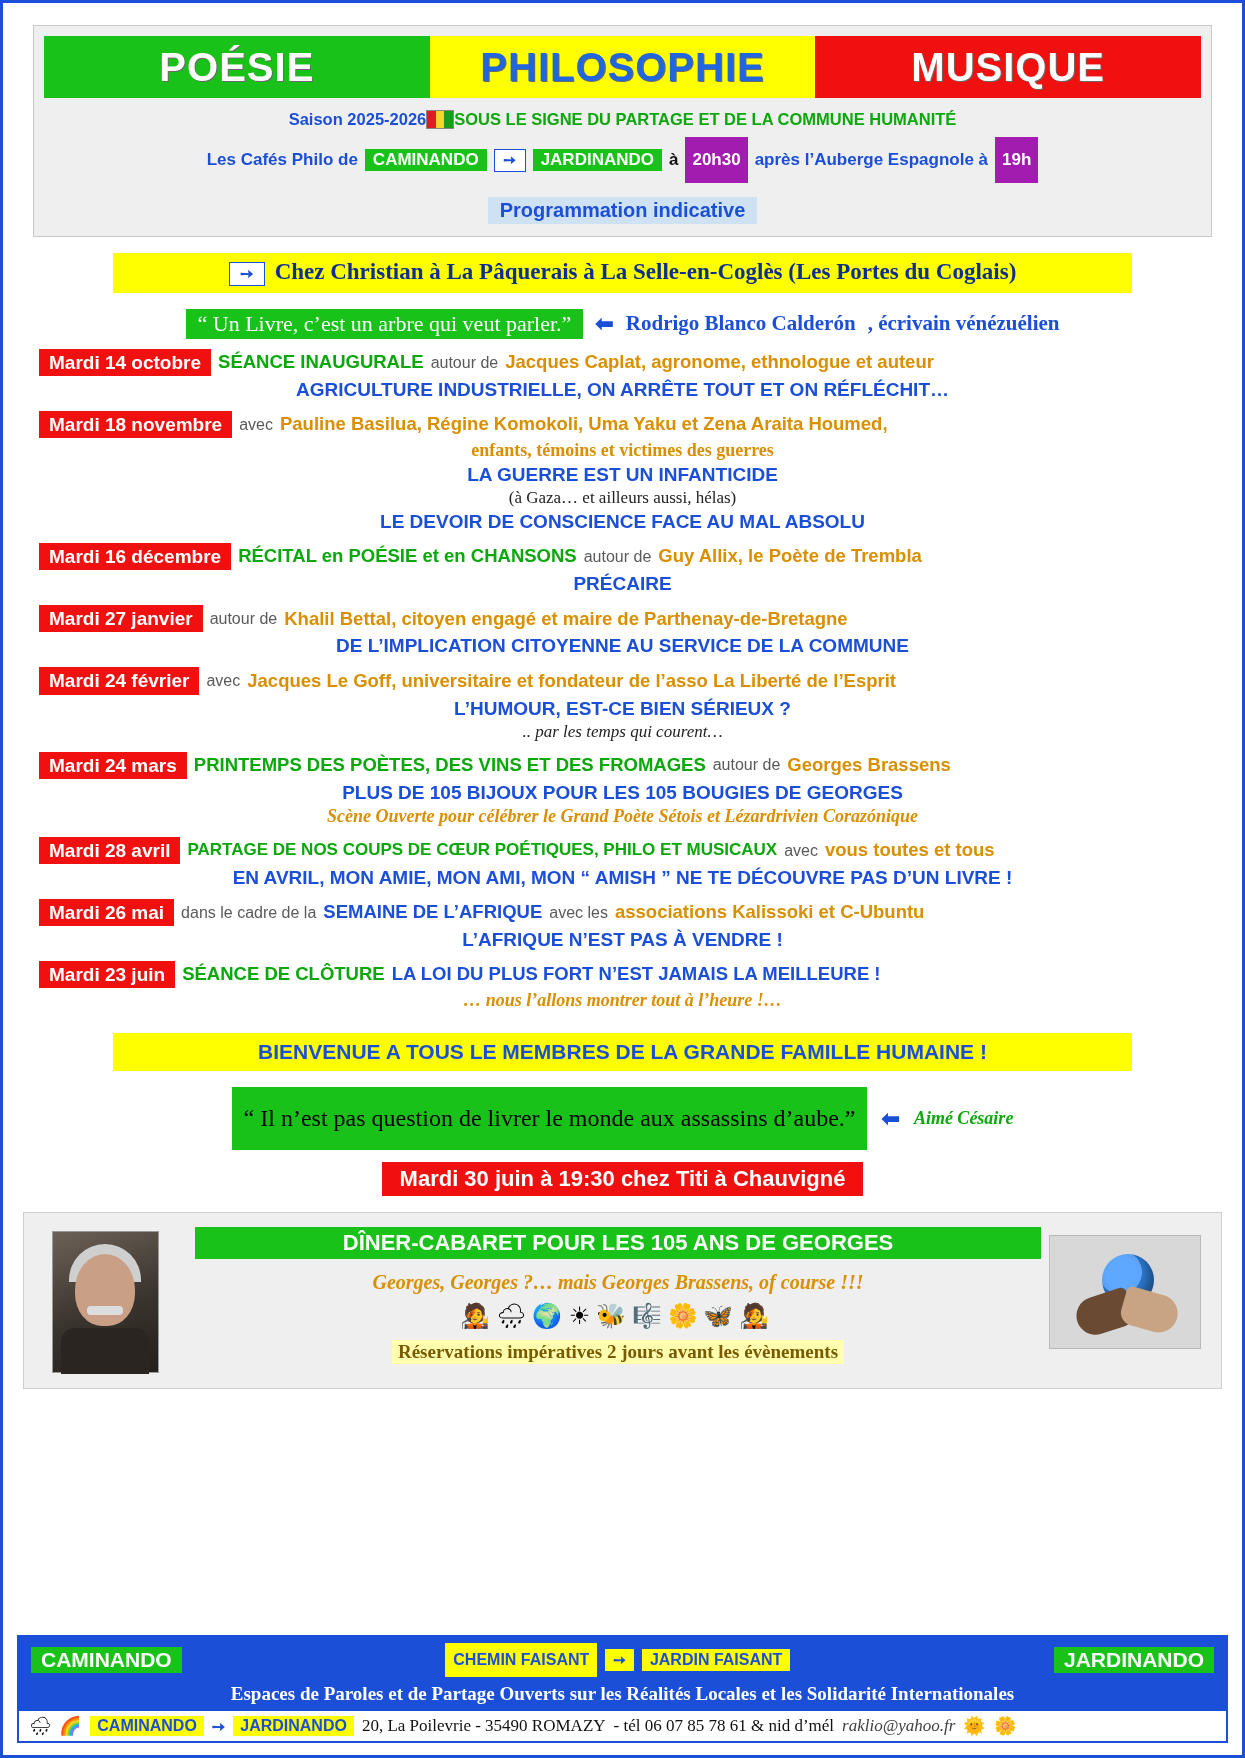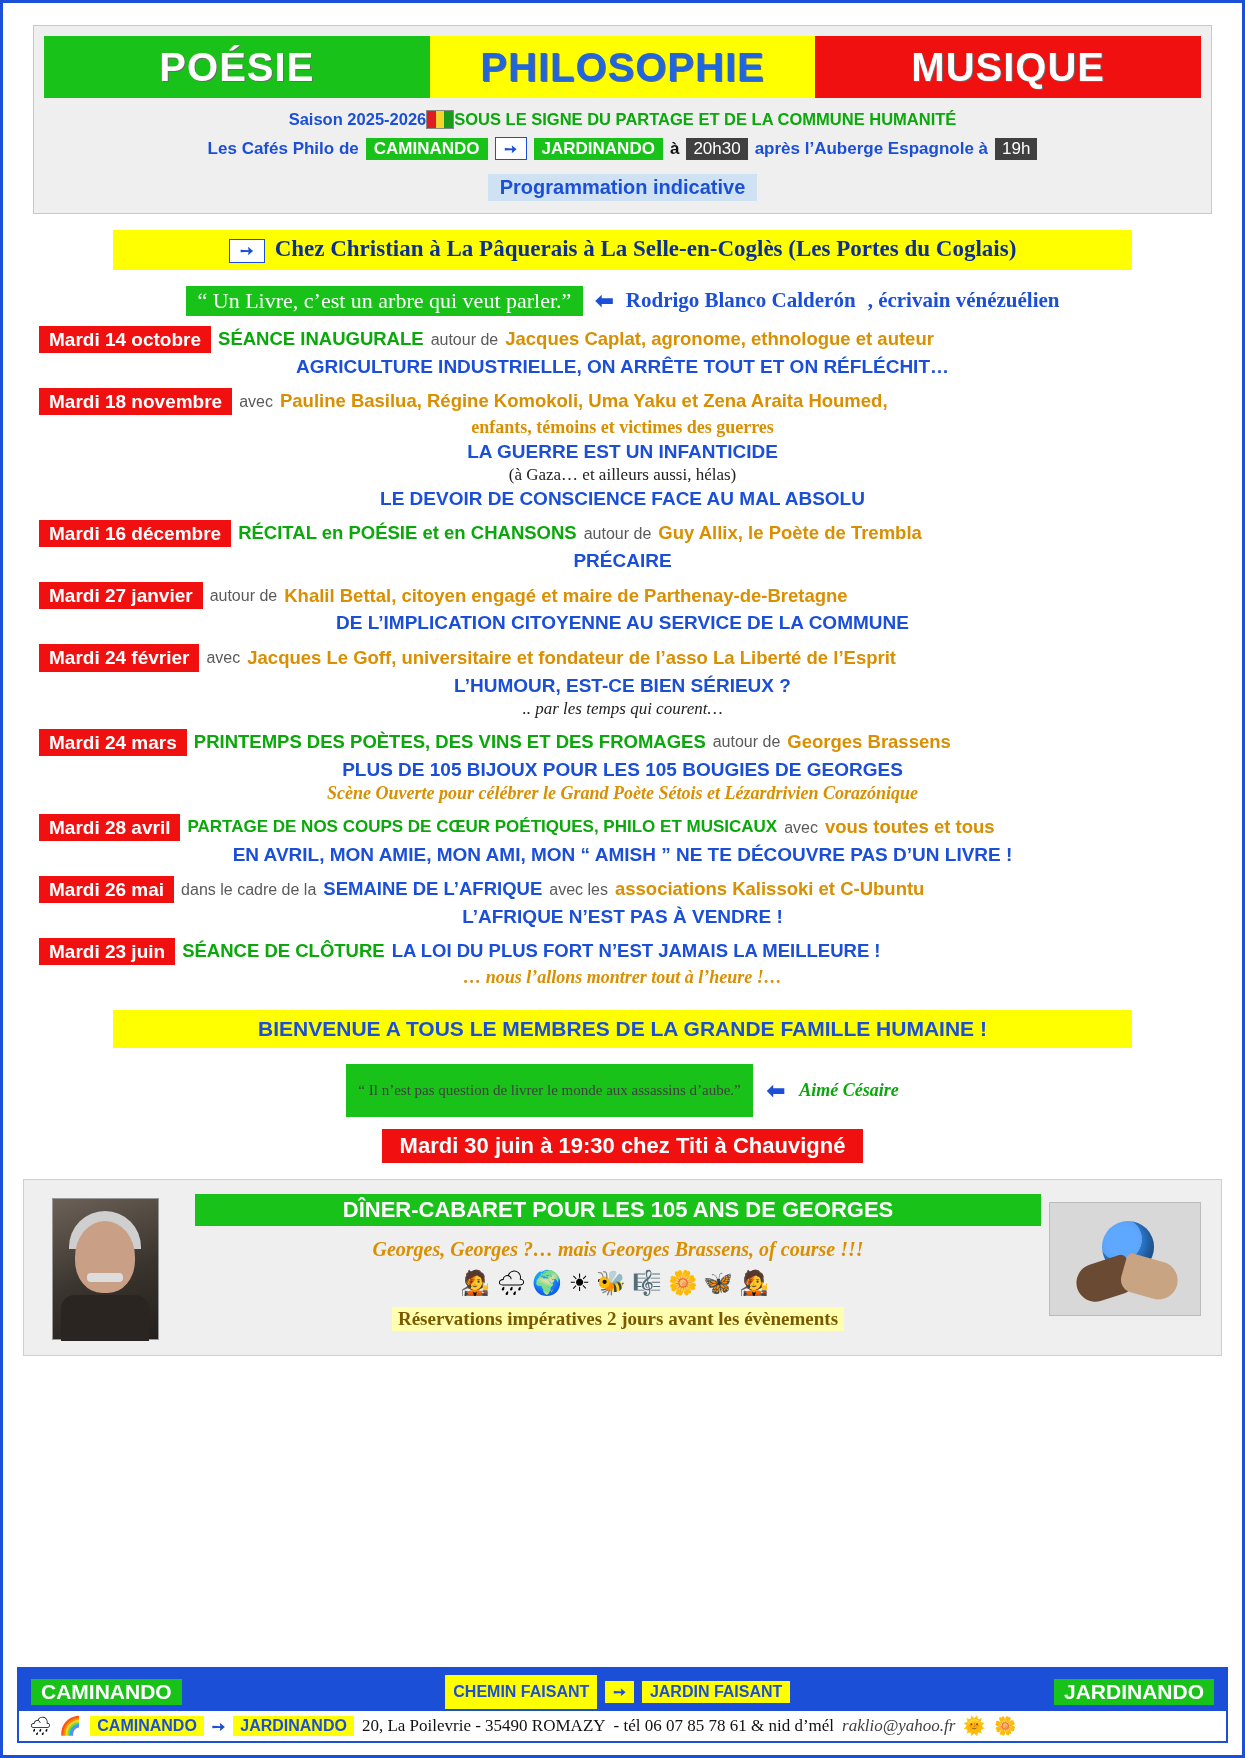--- a/index.html
+++ b/index.html
@@ -56,21 +56,21 @@
     border:1px solid #888;
   }
   .green-bold{color:#0aa80a;}
   .cafe-line{
     margin-top:8px;
     display:flex;align-items:center;justify-content:center;gap:7px;
     font-size:17px;font-weight:bold;
   }
   .cafe-lbl{color:#1b4fd8;}
   .pill-green{background:#18c218;color:#ffffff;padding:1px 8px;font-weight:bold;}
-  .pill-red{background:#404040;color:#ffffff;padding:1px 7px;font-weight:normal;}
+  .pill-red{background:#a21caf;color:#ffffff;padding:13px 7px;font-weight:bold;}
   .arrow-box{
     display:inline-flex;align-items:center;justify-content:center;
     background:#ffffff;border:1px solid #1b4fd8;color:#1b4fd8;
     width:30px;height:21px;font-size:15px;font-weight:bold;
   }
   .blk{color:#111;}
   .prog-line{
     text-align:center;margin-top:14px;
   }
   .prog-badge{
@@ -137,22 +137,22 @@
   }
   
   .welcome{
     margin:22px 110px 0 110px;background:#ffff00;text-align:center;
     padding:7px 0;color:#1b4fd8;font-weight:bold;font-size:21px;
   }
   .quote2-row{
     display:flex;align-items:center;justify-content:center;gap:14px;margin-top:16px;
   }
   .quote2{
-    background:#18c218;color:#404040;font-family:"Liberation Serif", serif;
-    font-size:15px;padding:18px 12px;
+    background:#18c218;color:#000000;font-family:"Liberation Serif", serif;
+    font-size:24px;padding:18px 12px;
   }
   .quote2-auth{
     font-family:"Liberation Serif", serif;font-size:18px;color:#0aa80a;
     font-weight:bold;font-style:italic;
   }
   .dinner-date{
     margin:12px auto 0 auto;width:fit-content;background:#f01010;color:#ffffff;
     font-weight:bold;font-size:22px;padding:4px 18px;
   }
   
@@ -423,20 +423,21 @@
   <div class="footer">
     <div class="f-row1">
       <span class="f-cam">CAMINANDO</span>
       <span class="f-mid">
         <span class="f-chem">CHEMIN FAISANT</span>
         <span class="f-arr">➙</span>
         <span class="f-jard">JARDIN FAISANT</span>
       </span>
       <span class="f-jar">JARDINANDO</span>
     </div>
+    <div class="f-tagline">Espaces de Paroles et de Partage Ouverts sur les Réalités Locales et les Solidarité Internationales</div>
     <div class="f-row3">
       <span class="ico">🌧</span>
       <span class="ico">🌈</span>
       <span class="yel">CAMINANDO</span>
       <span class="arr">➙</span>
       <span class="yel">JARDINANDO</span>
       <span class="f-addr">20, La Poilevrie - 35490 ROMAZY</span>
       <span class="f-addr">- tél 06 07 85 78 61 &amp; nid d’mél</span>
       <span class="f-mail">raklio@yahoo.fr</span>
       <span class="ico">🌞</span>

